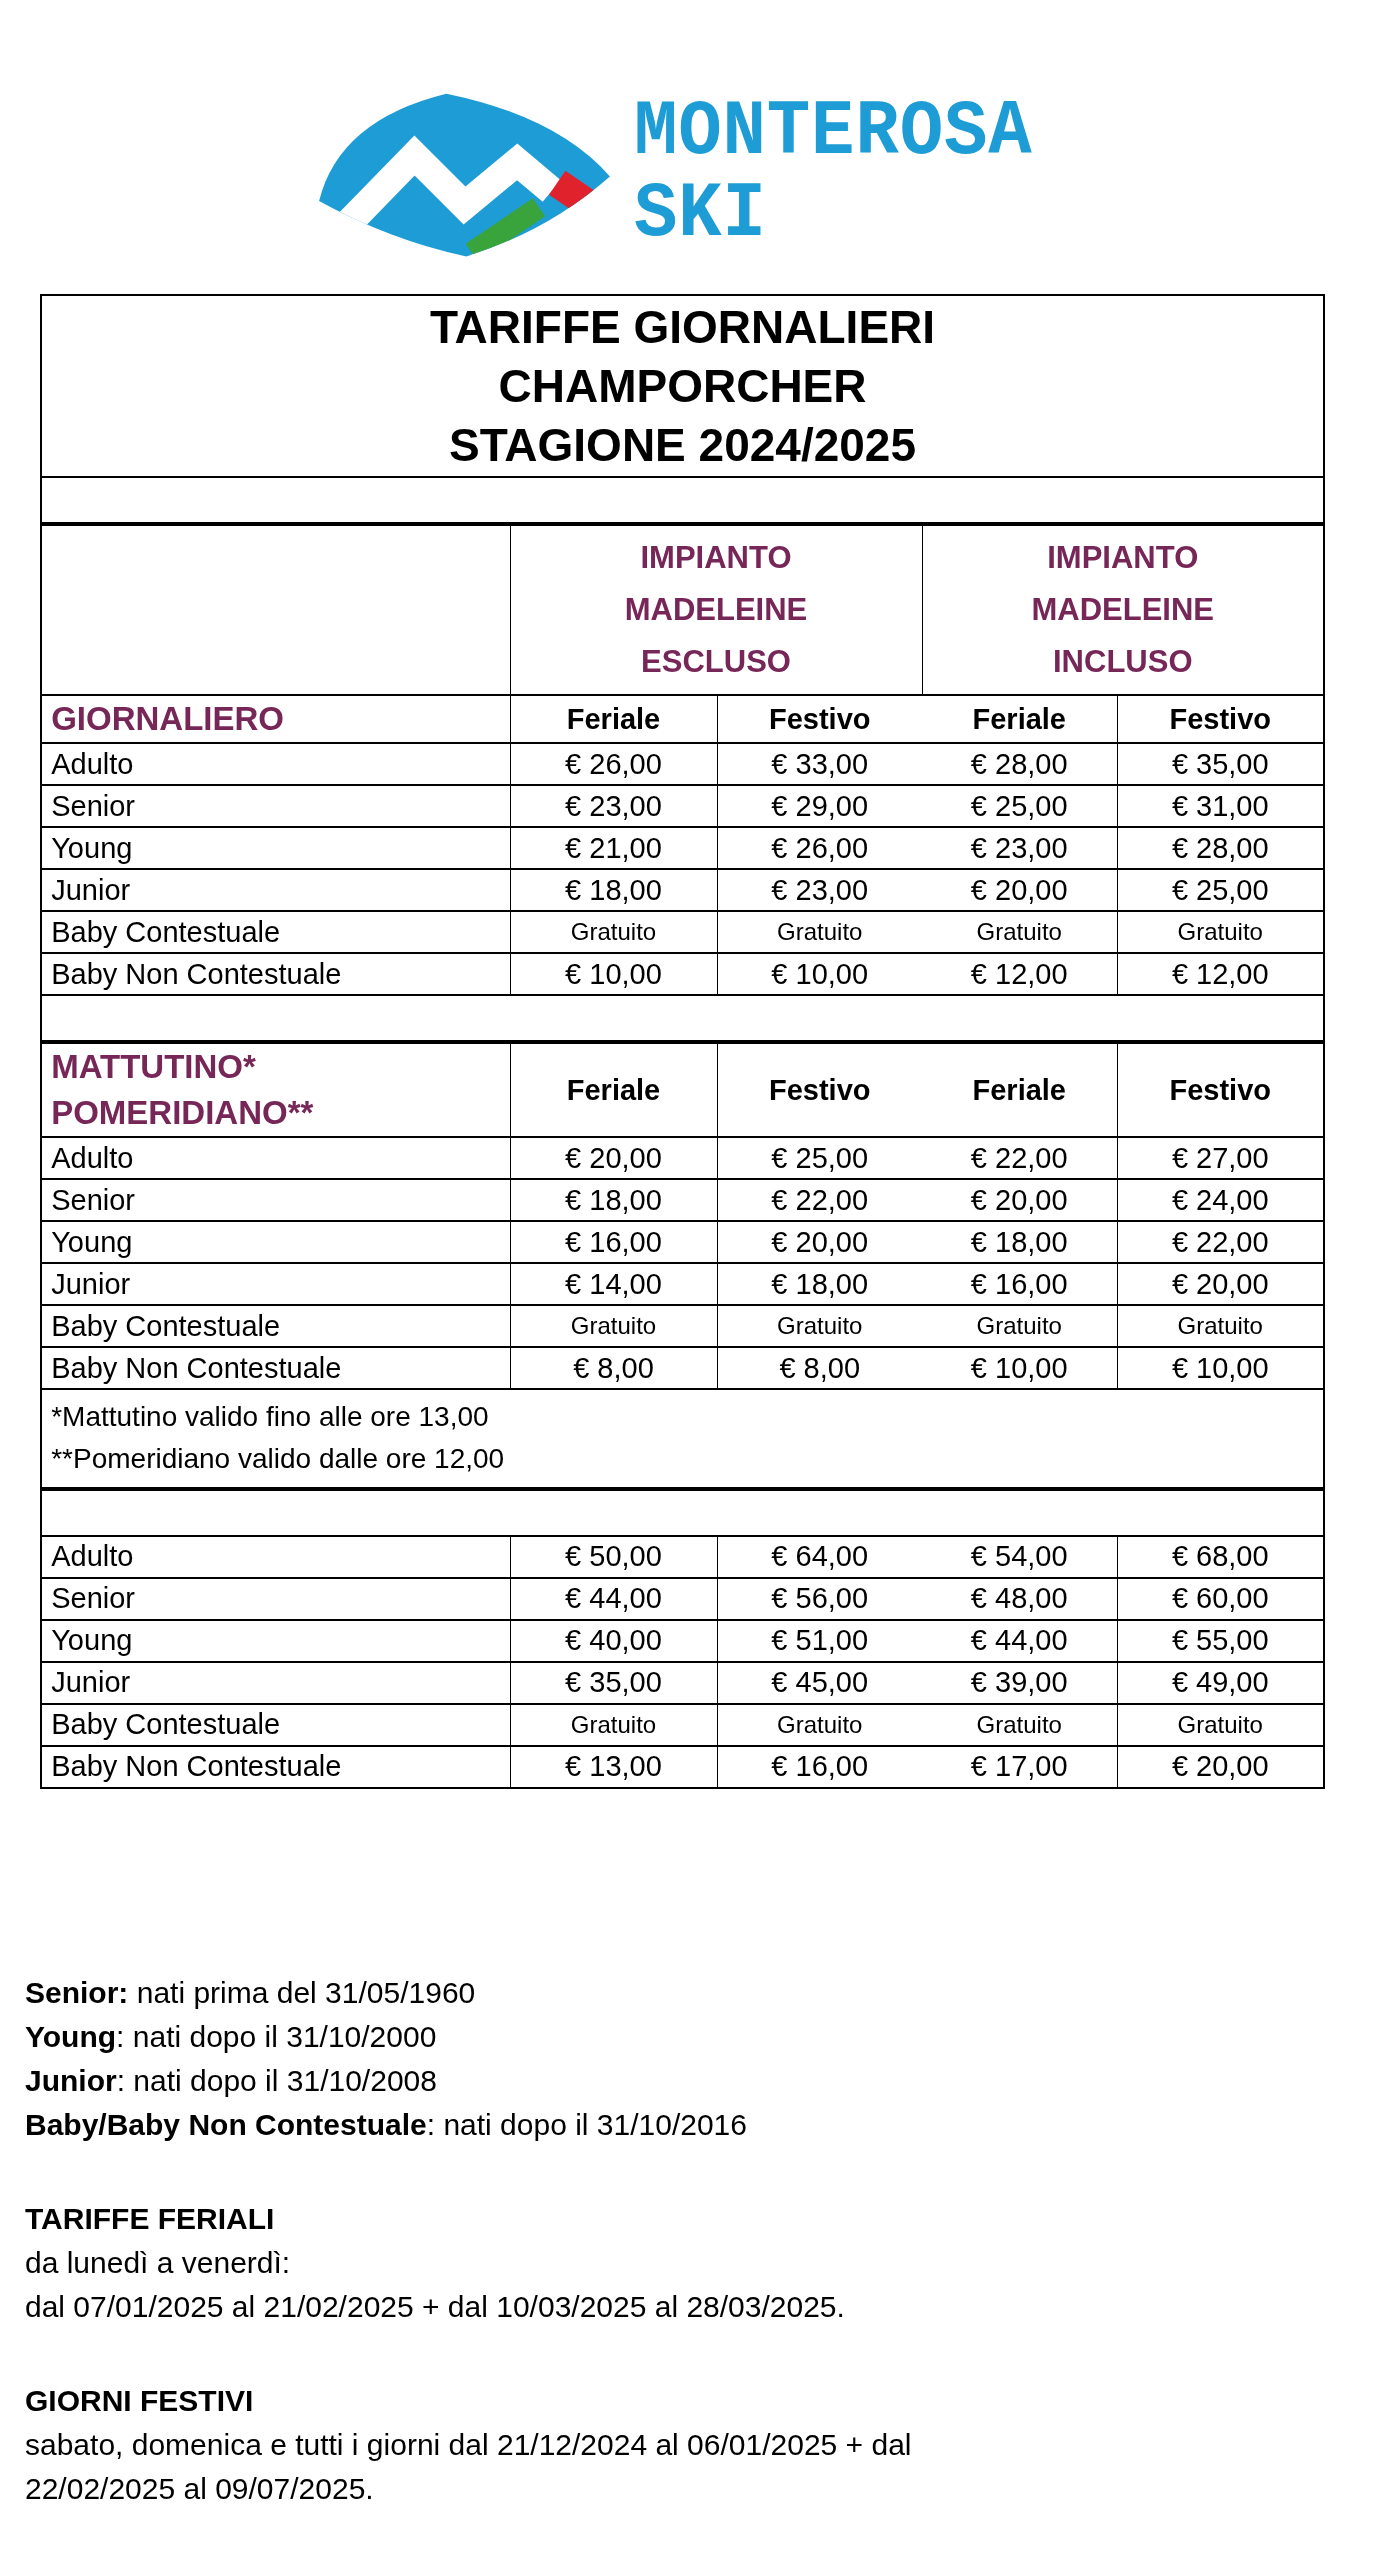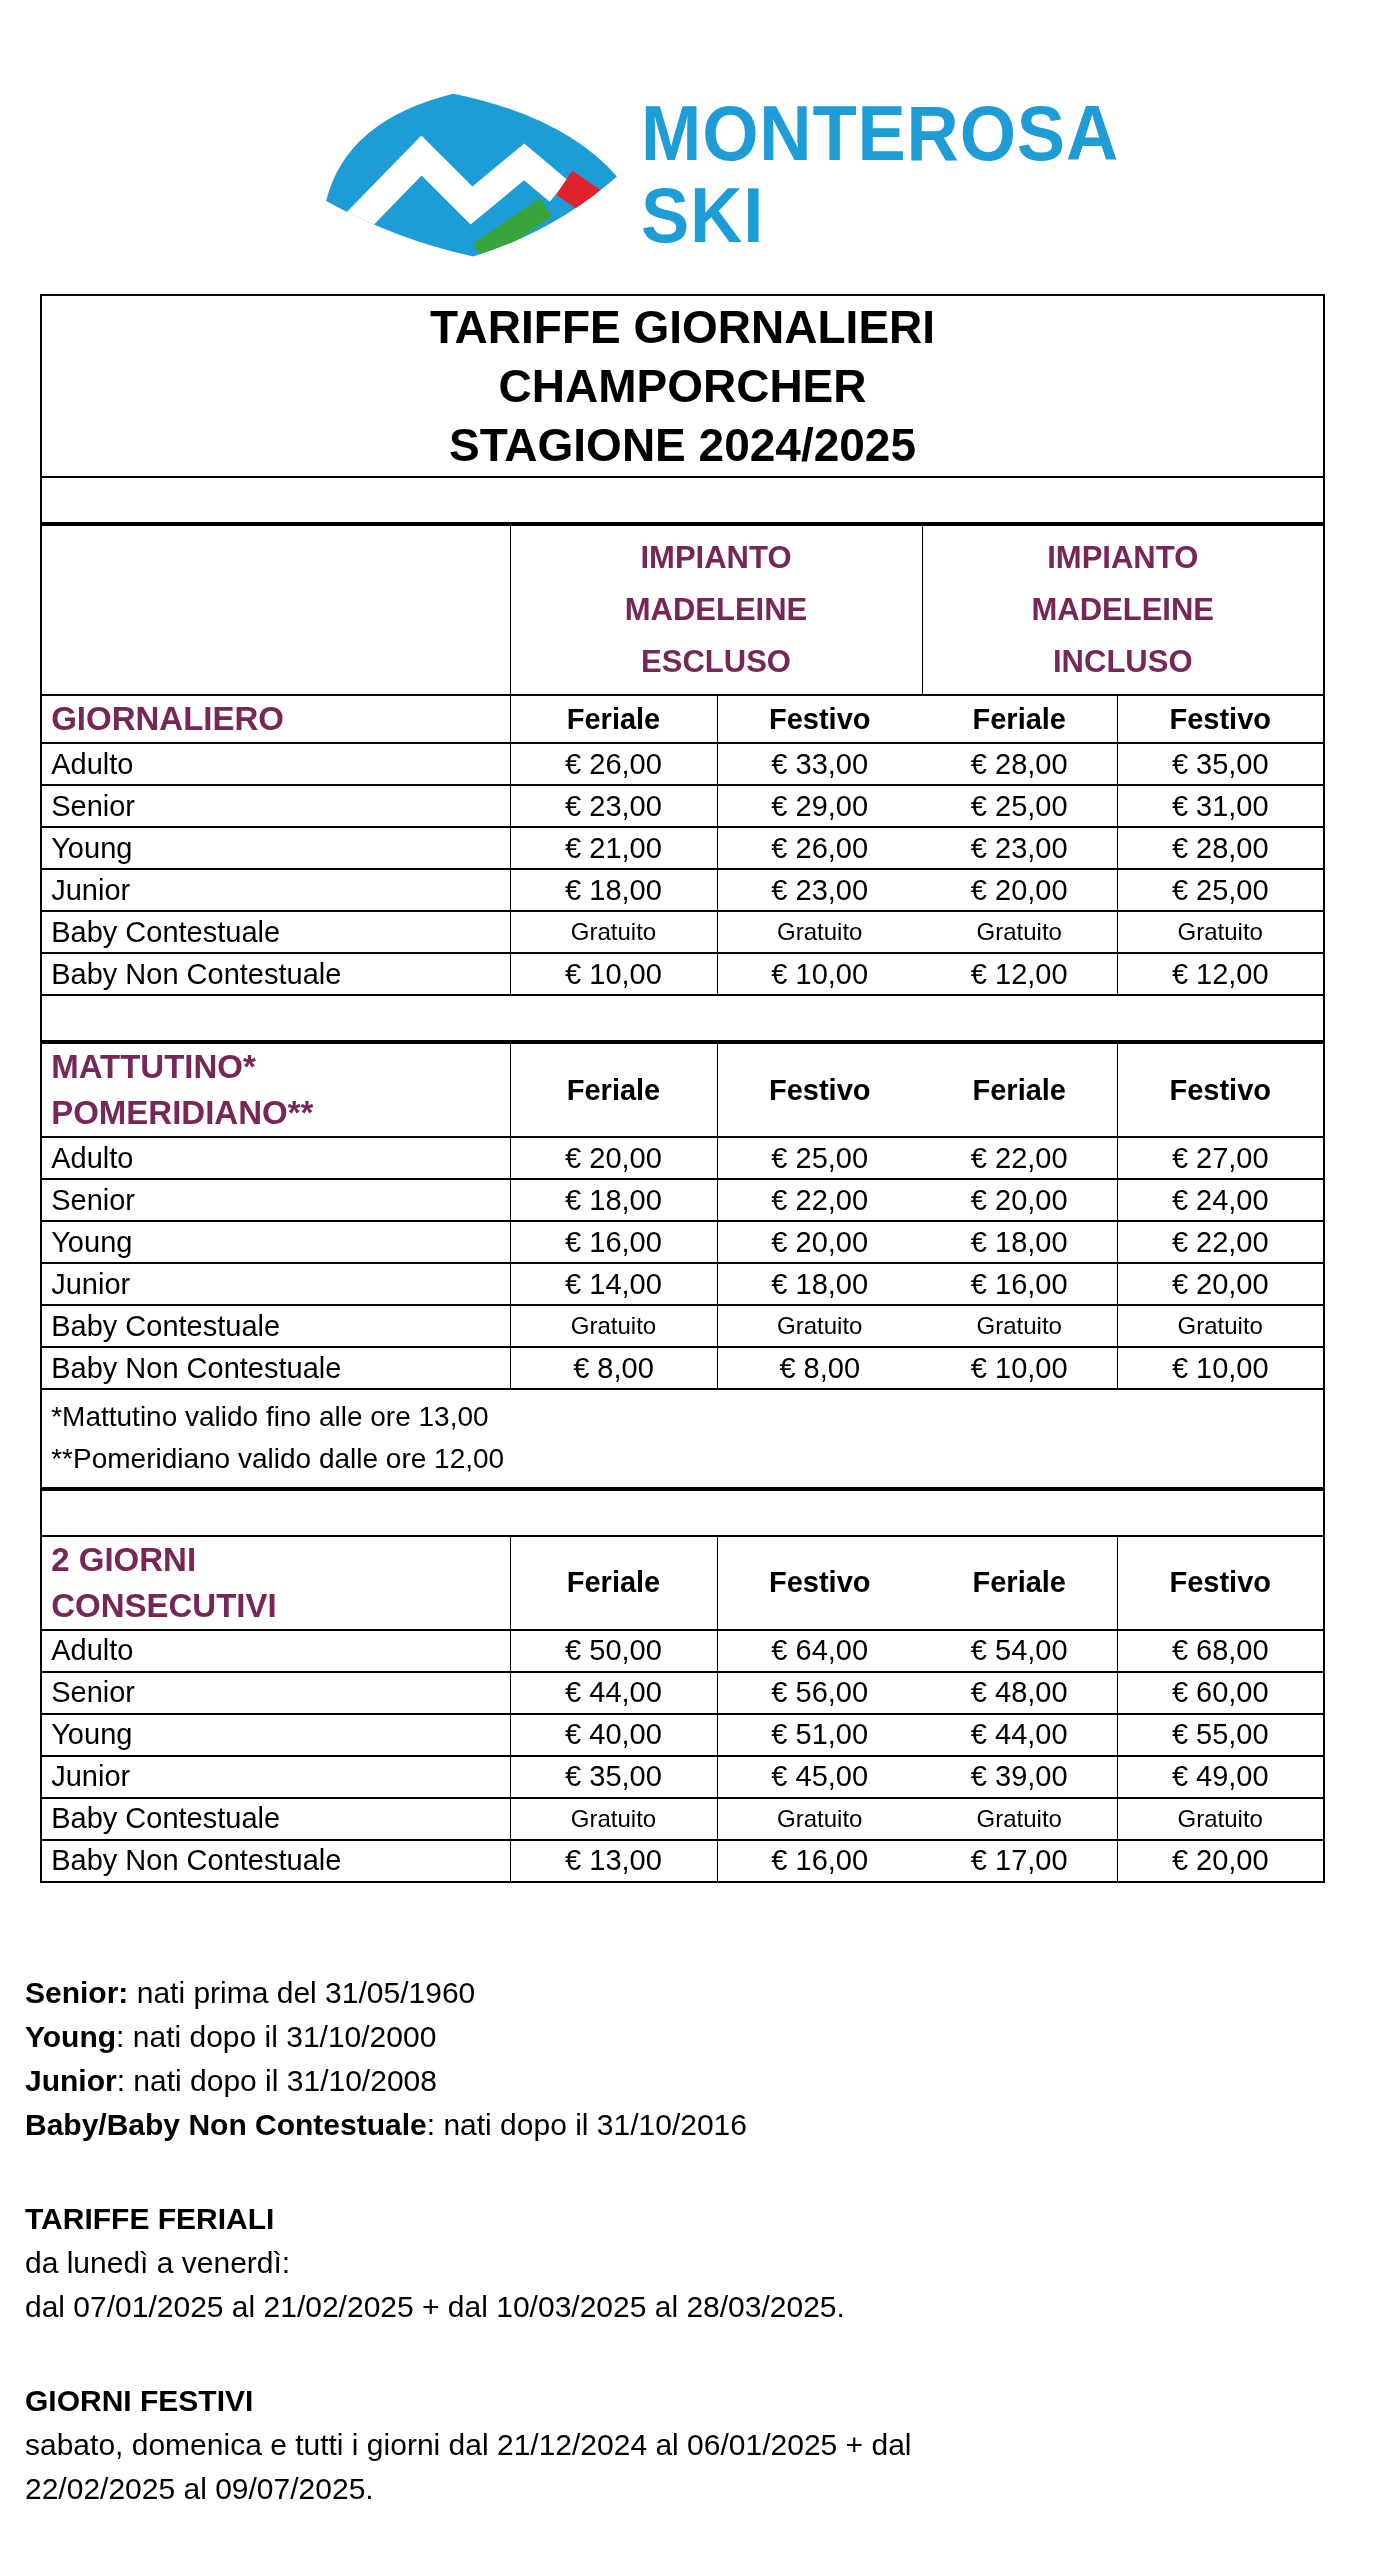--- a/index.html
+++ b/index.html
@@ -4,21 +4,21 @@
 <style>
   html,body { margin:0; padding:0; }
   body {
     width:1380px; height:2576px; position:relative;
     background:#ffffff; color:#000;
     font-family:"Liberation Sans", sans-serif;
     overflow:hidden;
   }
 
   
-  .logo { position:absolute; left:317px; top:85px; width:764px; height:198px; }
+  .logo { position:absolute; left:310px; top:85px; width:764px; height:198px;font-family:Liberation Mono, monospace; }
   .logo svg { position:absolute; left:0; top:0; }
   .brand {
     position:absolute; left:324px; top:7.4px;
     color:#1E9CD6; font-weight:bold;
     font-size:77px; line-height:82px; letter-spacing:0.9px;
     transform:scaleX(.94); transform-origin:left top;
     white-space:nowrap;
   }
 
   
@@ -242,30 +242,20 @@
     <td colspan="5" class="footnote-cell">
       <div>*Mattutino valido fino alle ore 13,00</div>
       <div>**Pomeridiano valido dalle ore 12,00</div>
     </td>
   </tr>
 
   <tr>
         <td colspan="5" class="spacer-cell lite"></td>
       </tr>
 
-  <tr class="sec-head">
-    <td class="lbl sec-title">
-      <div>2 GIORNI</div>
-      <div>CONSECUTIVI</div>
-    </td>
-    <td class="colhead bdr">Feriale</td>
-    <td class="colhead">Festivo</td>
-    <td class="colhead bdr">Feriale</td>
-    <td class="colhead">Festivo</td>
-  </tr>
 
   <tr class="data">
     <td class="lbl">Adulto</td>
     <td class="val bdr">€ 50,00</td>
     <td class="val">€ 64,00</td>
     <td class="val bdr">€ 54,00</td>
     <td class="val">€ 68,00</td>
   </tr>
   <tr class="data">
     <td class="lbl">Senior</td>

